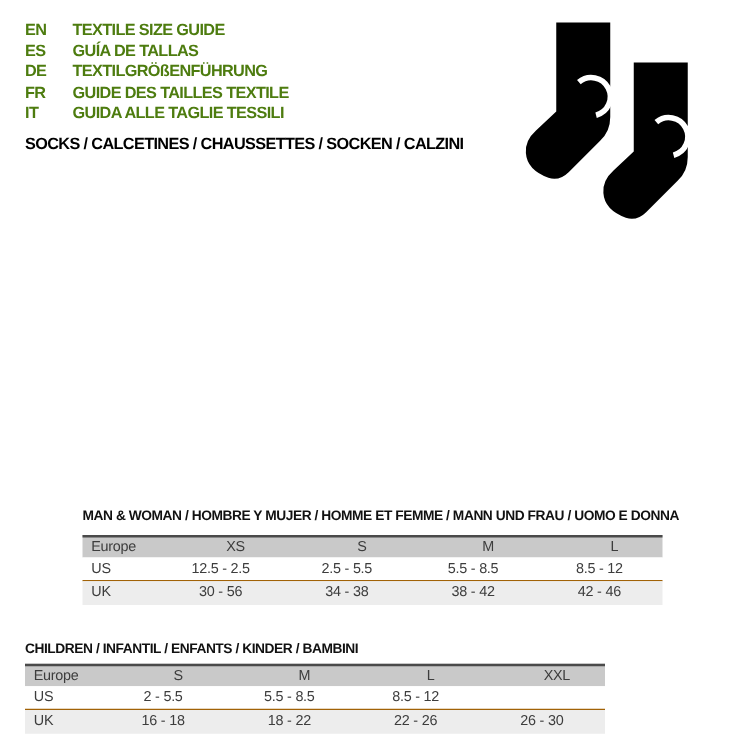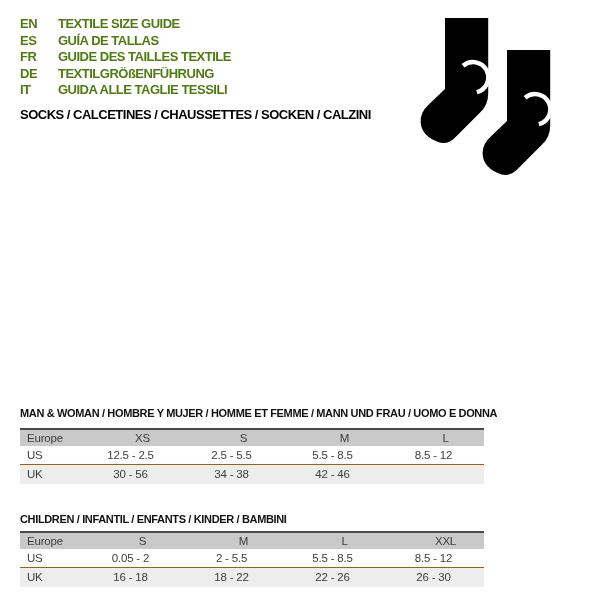--- a/index.html
+++ b/index.html
@@ -16,21 +16,21 @@
   .category-line{position:absolute;left:20px;top:107px;font-size:13px;
     font-weight:bold;color:#000;letter-spacing:-0.5px;}
 
   
   .socks-svg{position:absolute;left:400px;top:0;width:200px;height:190px;}
   .sock-body{fill:#000;stroke:#fff;stroke-width:9;paint-order:stroke;stroke-linejoin:round;}
   .heel-arc{fill:none;stroke:#fff;stroke-width:5;}
 
   
   .size-table{position:absolute;left:20px;width:464px;}
-  .tbl-1{top:407px;}
+  .tbl-1{top:407px;margin-left:46px;}
   .tbl-2{top:513px;}
   .table-title{font-size:11px;font-weight:bold;color:#111;
     letter-spacing:-0.35px;line-height:13px;white-space:nowrap;}
   .tbl-1 .table-title{margin-bottom:8px;}
   .tbl-2 .table-title{margin-bottom:5px;}
   .grid-row{display:grid;grid-template-columns:60px repeat(4,1fr);
     font-size:11.5px;color:#3d3d3d;letter-spacing:-0.2px;}
   .grid-head{background:#c9c9c9;border-top:2px solid #4a4a4a;height:16px;line-height:16px;gap:24px;}
   .grid-us{background:#ffffff;height:18px;line-height:18px;border-bottom:1px solid #a16207;}
   .grid-uk{background:#ededed;height:19px;line-height:19px;}
@@ -45,26 +45,26 @@
   <div class="lang-block">
     <div class="lang-row">
       <span class="lang-code">EN</span>
       <span class="lang-label">TEXTILE SIZE GUIDE</span>
     </div>
     <div class="lang-row">
       <span class="lang-code">ES</span>
       <span class="lang-label">GUÍA DE TALLAS</span>
     </div>
     <div class="lang-row">
+      <span class="lang-code">DE</span>
+      <span class="lang-label">TEXTILGRÖßENFÜHRUNG</span>
+    </div>
+    <div class="lang-row">
       <span class="lang-code">FR</span>
       <span class="lang-label">GUIDE DES TAILLES TEXTILE</span>
-    </div>
-    <div class="lang-row">
-      <span class="lang-code">DE</span>
-      <span class="lang-label">TEXTILGRÖßENFÜHRUNG</span>
     </div>
     <div class="lang-row">
       <span class="lang-code">IT</span>
       <span class="lang-label">GUIDA ALLE TAGLIE TESSILI</span>
     </div>
   </div>
 
   <div class="category-line">SOCKS / CALCETINES / CHAUSSETTES / SOCKEN / CALZINI</div>
 
   <svg class="socks-svg" viewBox="0 0 200 190" aria-hidden="true">
@@ -91,36 +91,36 @@
       <div class="cell first">US</div>
       <div class="cell">12.5 - 2.5</div>
       <div class="cell">2.5 - 5.5</div>
       <div class="cell">5.5 - 8.5</div>
       <div class="cell">8.5 - 12</div>
     </div>
     <div class="grid-row grid-uk">
       <div class="cell first">UK</div>
       <div class="cell">30 - 56</div>
       <div class="cell">34 - 38</div>
+      <div class="cell">38 - 42</div>
       <div class="cell">42 - 46</div>
     </div>
   </div>
 
   <div class="size-table tbl-2">
     <div class="table-title">CHILDREN / INFANTIL / ENFANTS / KINDER / BAMBINI</div>
     <div class="grid-row grid-head">
       <div class="cell first">Europe</div>
       <div class="cell">S</div>
       <div class="cell">M</div>
       <div class="cell">L</div>
       <div class="cell">XXL</div>
     </div>
     <div class="grid-row grid-us">
       <div class="cell first">US</div>
-      <div class="cell">0.05 - 2</div>
       <div class="cell">2 - 5.5</div>
       <div class="cell">5.5 - 8.5</div>
       <div class="cell">8.5 - 12</div>
     </div>
     <div class="grid-row grid-uk">
       <div class="cell first">UK</div>
       <div class="cell">16 - 18</div>
       <div class="cell">18 - 22</div>
       <div class="cell">22 - 26</div>
       <div class="cell">26 - 30</div>

